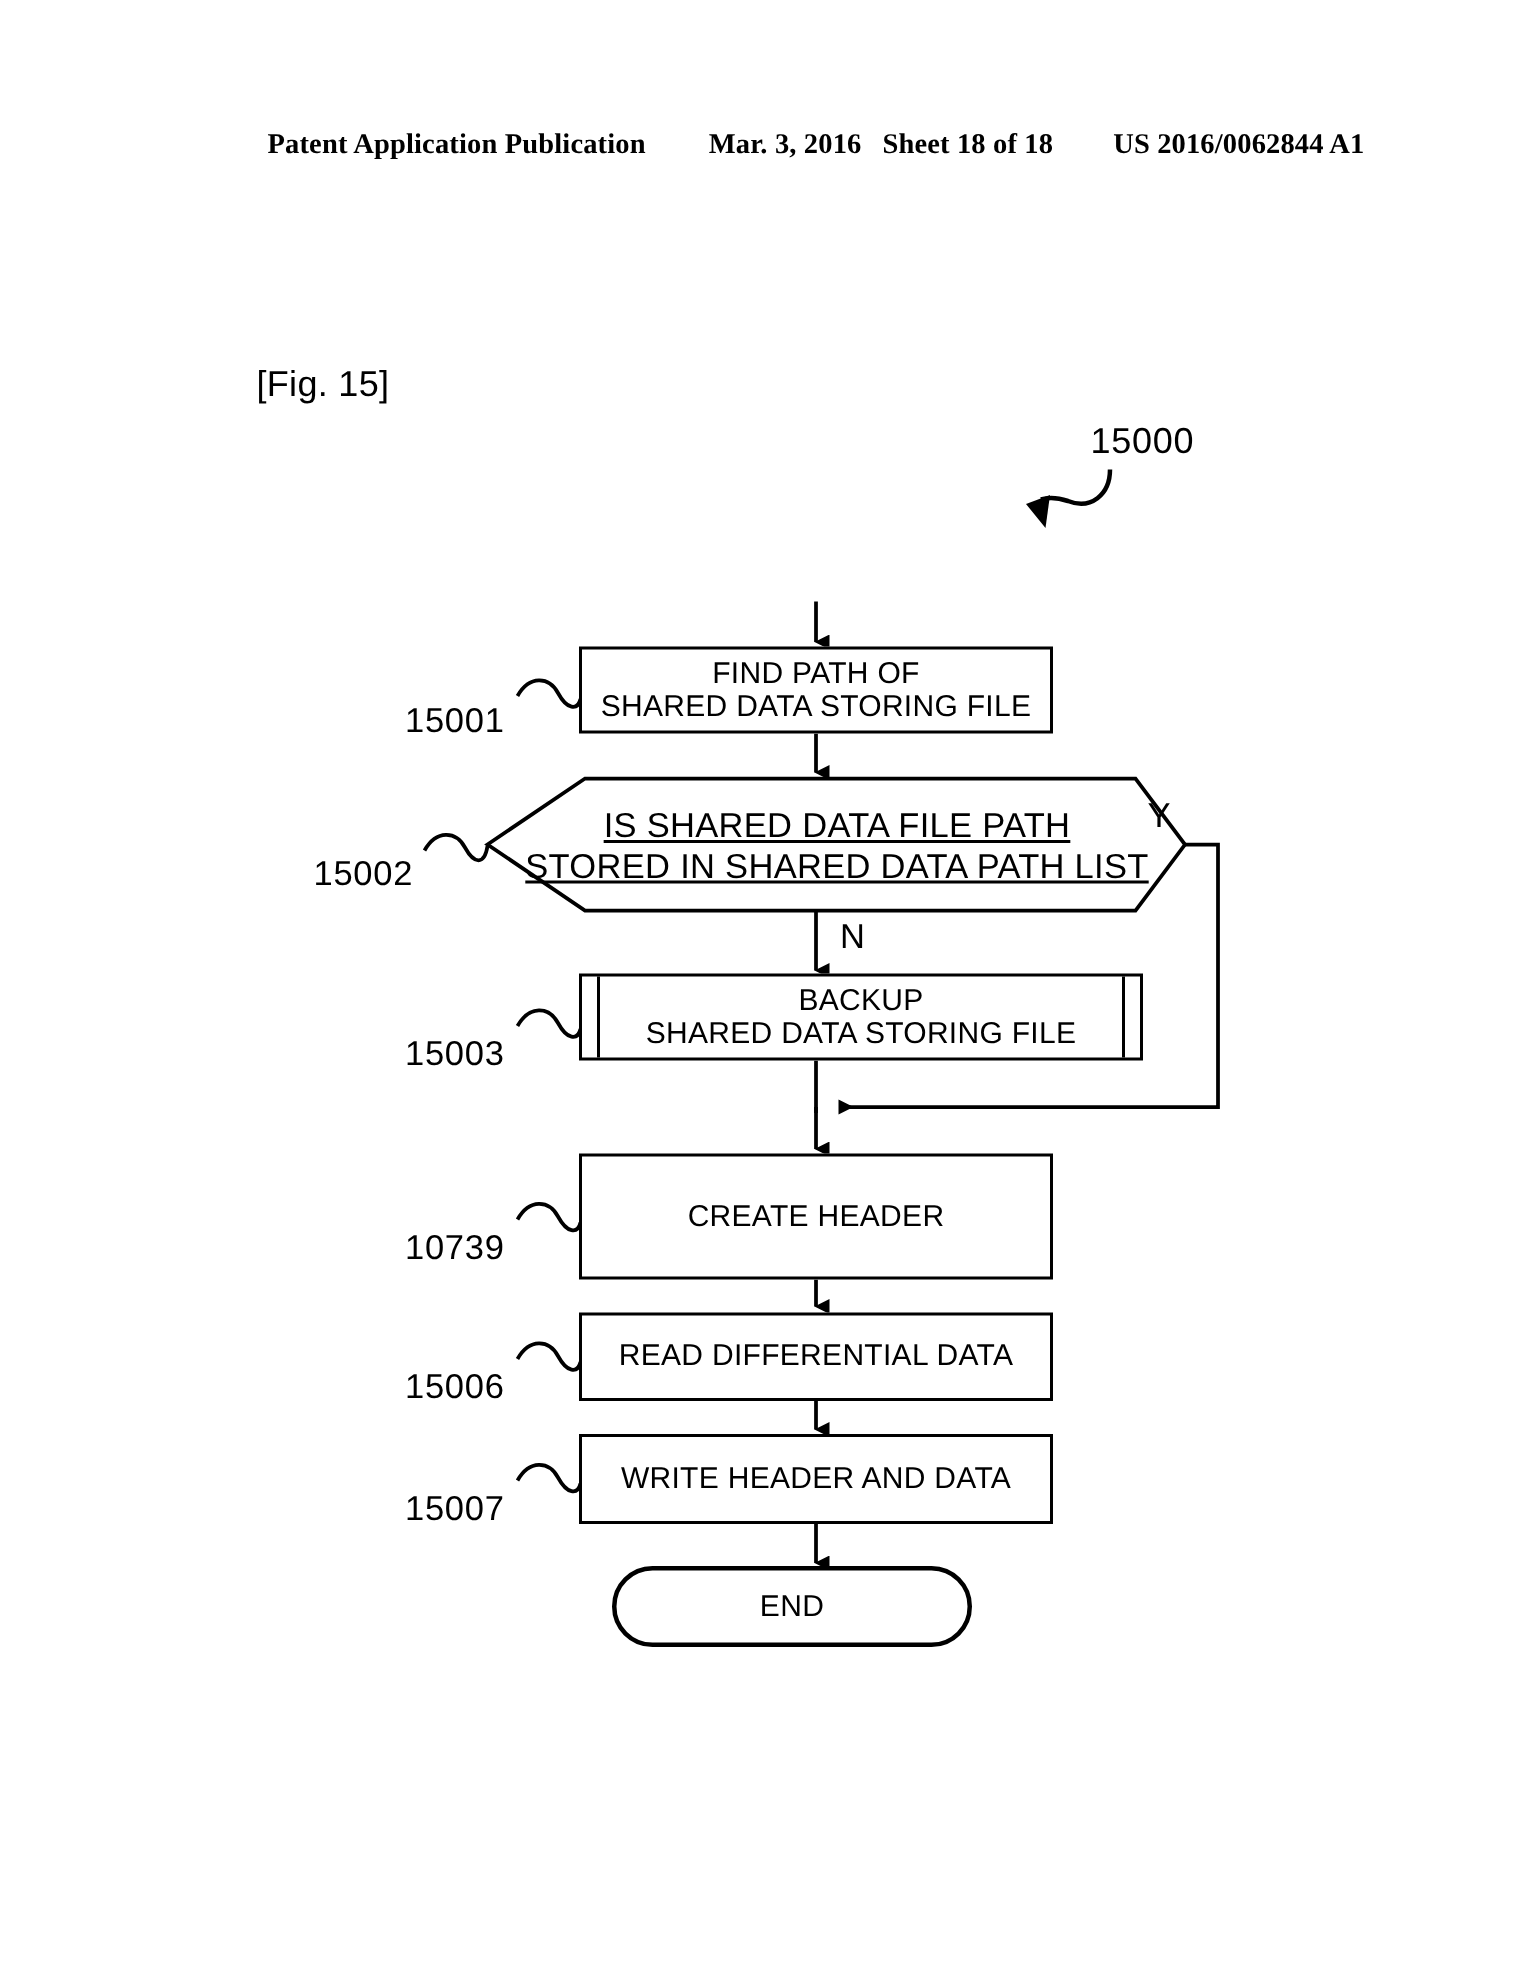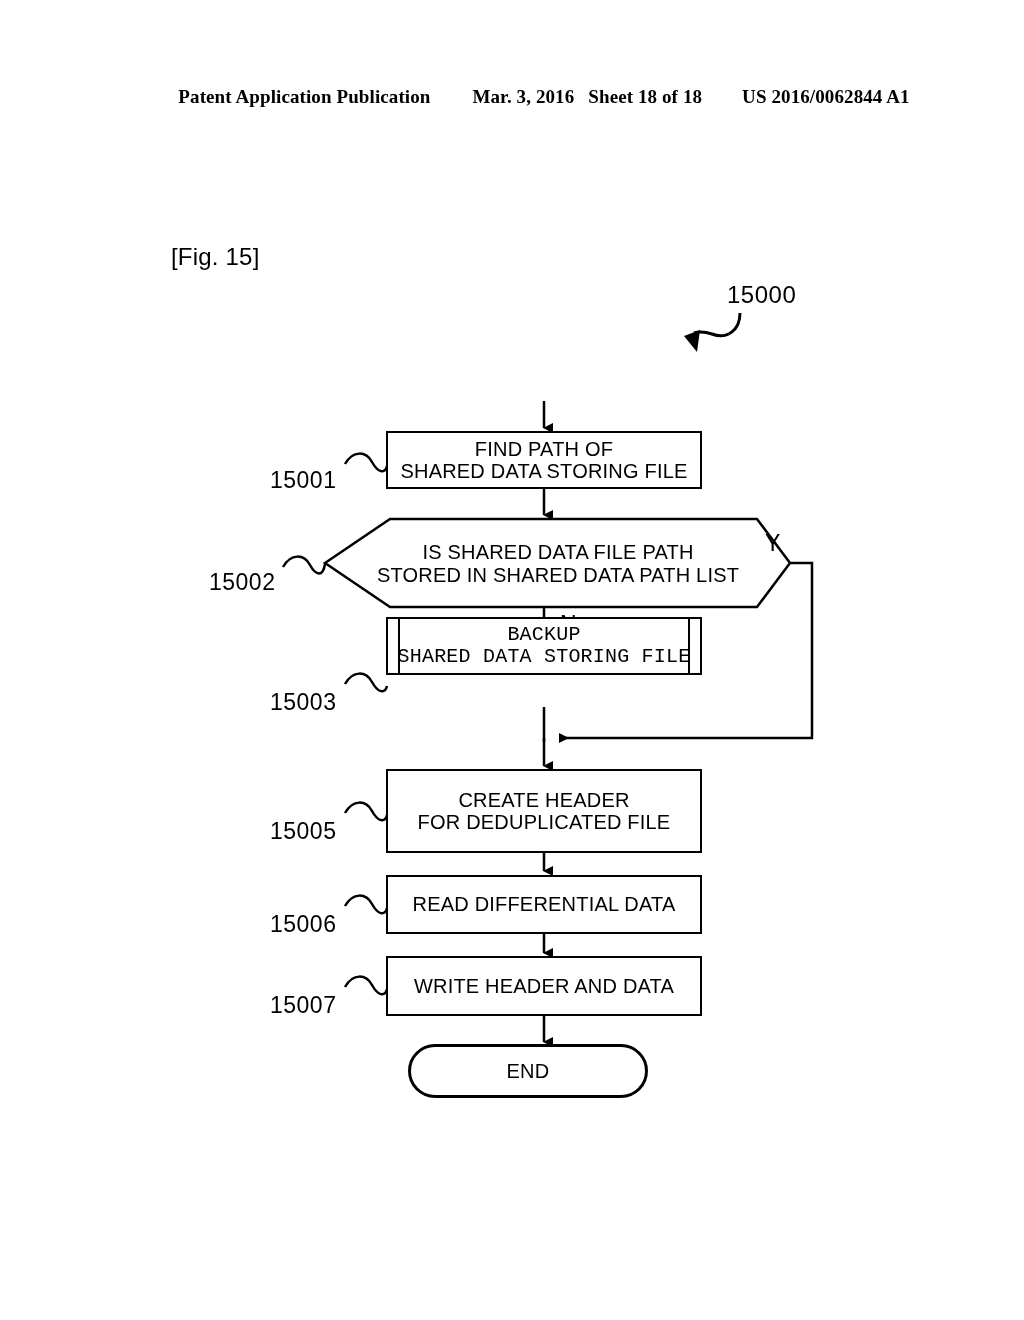--- a/index.html
+++ b/index.html
@@ -111,24 +111,25 @@
   }
   .decision .hex-text {
     position: absolute;
     left: 0; top: 0;
     width: 100%; height: 100%;
     display: flex;
     flex-direction: column;
     align-items: center;
     justify-content: center;
     text-align: center;
-    font-size: 20px;
+    font-size: 23px;
     line-height: 1.15;
     letter-spacing: 0.2px;
     white-space: nowrap;
+    text-decoration: underline;
   }
 
   
   .ref-label {
     position: absolute;
     font-size: 23px;
     letter-spacing: 0.5px;
     white-space: nowrap;
     margin-top: 18px;
   }
@@ -220,31 +221,30 @@
   <div class="decision" style="left:325px; top:519px; width:466px; height:89px;">
     <div class="hex-text">
       <span class="line">IS SHARED DATA FILE PATH</span>
       <span class="line">STORED IN SHARED DATA PATH LIST</span>
     </div>
   </div>
   <div class="branch-letter" style="left:765px; top:530px;">Y</div>
   <div class="branch-letter" style="left:560px; top:611px;">N</div>
 
   <div class="ref-label" style="left:270px; top:671px;">15003</div>
-  <div class="node subroutine" style="left:386px; top:617px; width:316px; height:58px;font-family:Liberation Mono, monospace;">
+  <div class="node subroutine" style="left:386px; top:649px; width:376px; height:58px;">
     <span class="bar left"></span>
     <span class="bar right"></span>
     <span class="line">BACKUP</span>
     <span class="line">SHARED DATA  STORING FILE</span>
   </div>
 
-  <div class="ref-label" style="left:270px; top:800px;">15005</div>
+  <div class="ref-label" style="left:270px; top:800px;">10739</div>
   <div class="node process" style="left:386px; top:769px; width:316px; height:84px;">
     <span class="line">CREATE HEADER</span>
-    <span class="line">FOR DEDUPLICATED FILE</span>
   </div>
 
   <div class="ref-label" style="left:270px; top:893px;">15006</div>
   <div class="node process" style="left:386px; top:875px; width:316px; height:59px;">
     <span class="line">READ DIFFERENTIAL DATA</span>
   </div>
 
   <div class="ref-label" style="left:270px; top:974px;">15007</div>
   <div class="node process" style="left:386px; top:956px; width:316px; height:60px;">
     <span class="line">WRITE HEADER AND DATA</span>

